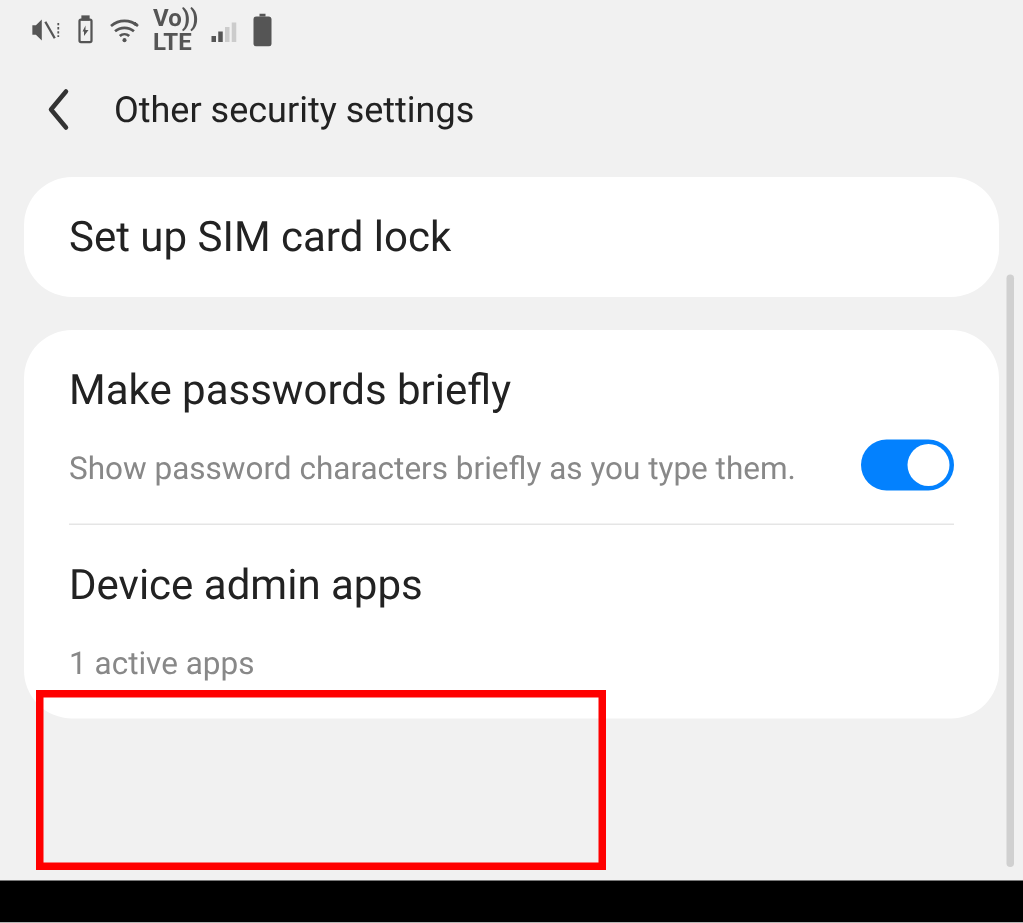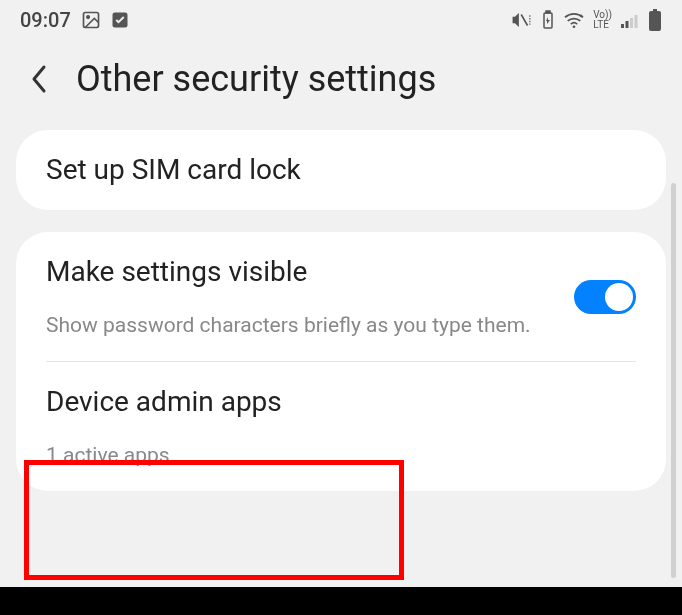--- a/index.html
+++ b/index.html
@@ -50,40 +50,40 @@
       padding: 18px 30px 30px 30px;
       gap: 28px;
     }
     .back-arrow {
       display: flex;
       align-items: center;
       justify-content: center;
       cursor: pointer;
     }
     .page-title {
-      font-size: 36px;
+      font-size: 24px;
       font-weight: 400;
       color: #222;
     }
     .content {
       padding: 0 16px;
       display: flex;
       flex-direction: column;
       gap: 22px;
     }
     .card {
       background: #fff;
       border-radius: 32px;
       padding: 0;
       overflow: hidden;
     }
     .list-item {
       padding: 22px 30px;
       display: flex;
-      align-items: center;
+      align-items: flex-end;
       justify-content: space-between;
       cursor: pointer;
     }
     .list-item-content {
       flex: 1;
     }
     .list-item-title {
       font-size: 28px;
       font-weight: 400;
       color: #222;
@@ -138,47 +138,31 @@
     }
     .bottom-black {
       position: absolute;
       bottom: 0;
       left: 0;
       right: 0;
       height: 28px;
       background: #000;
     }
     .volte-text {
-      font-size: 10px;
-      font-weight: 400;
+      font-size: 16px;
+      font-weight: 700;
       line-height: 1;
       color: #555;
       text-align: left;
     }
   </style>
 </head>
 <body>
 
 <div class="status-bar">
-  <div class="status-left">
-    <span class="status-time">09:07</span>
-    <span class="status-icon">
-      <svg width="20" height="20" viewBox="0 0 24 24" fill="none" stroke="#555" stroke-width="2">
-        <rect x="3" y="3" width="18" height="18" rx="2"></rect>
-        <circle cx="8.5" cy="8.5" r="1.5" fill="#555"></circle>
-        <path d="M21 15l-5-5L5 21"></path>
-      </svg>
-    </span>
-    <span class="status-icon">
-      <svg width="18" height="18" viewBox="0 0 24 24" fill="#555">
-        <rect x="2" y="2" width="20" height="20" rx="3"></rect>
-        <path d="M7 12l3 3 7-7" stroke="#f1f1f1" stroke-width="2.5" fill="none"></path>
-      </svg>
-    </span>
-  </div>
   <div class="status-right">
     <span class="status-icon">
       <svg width="22" height="18" viewBox="0 0 28 22" fill="#555">
         <path d="M2 7h3l5-5v18l-5-5H2z"></path>
         <line x1="13" y1="4" x2="21" y2="18" stroke="#555" stroke-width="2"></line>
         <line x1="24" y1="5" x2="24" y2="17" stroke="#555" stroke-width="1.5" stroke-dasharray="2,1.5"></line>
       </svg>
     </span>
     <span class="status-icon">
       <svg width="14" height="20" viewBox="0 0 14 20" fill="none" stroke="#555" stroke-width="1.5">
@@ -231,21 +215,21 @@
     <div class="list-item">
       <div class="list-item-content">
         <div class="list-item-title">Set up SIM card lock</div>
       </div>
     </div>
   </div>
 
   <div class="card">
     <div class="list-item">
       <div class="list-item-content">
-        <div class="list-item-title">Make settings visible</div>
+        <div class="list-item-title">Make passwords briefly</div>
         <div class="list-item-subtitle">Show password characters briefly as you type them.</div>
       </div>
       <div class="toggle">
         <div class="toggle-knob"></div>
       </div>
     </div>
     <div class="divider"></div>
     <div class="list-item">
       <div class="list-item-content">
         <div class="list-item-title">Device admin apps</div>

